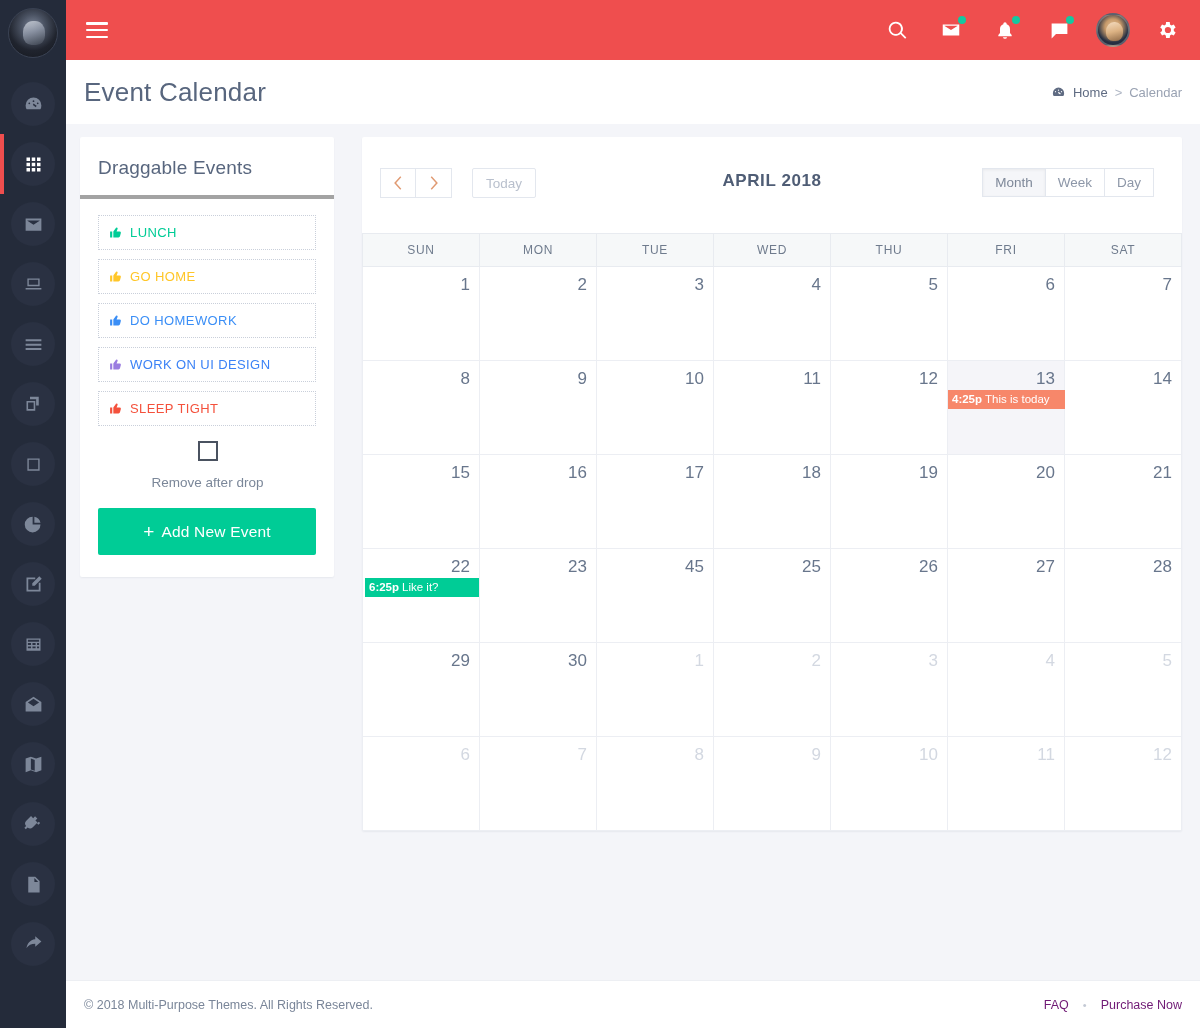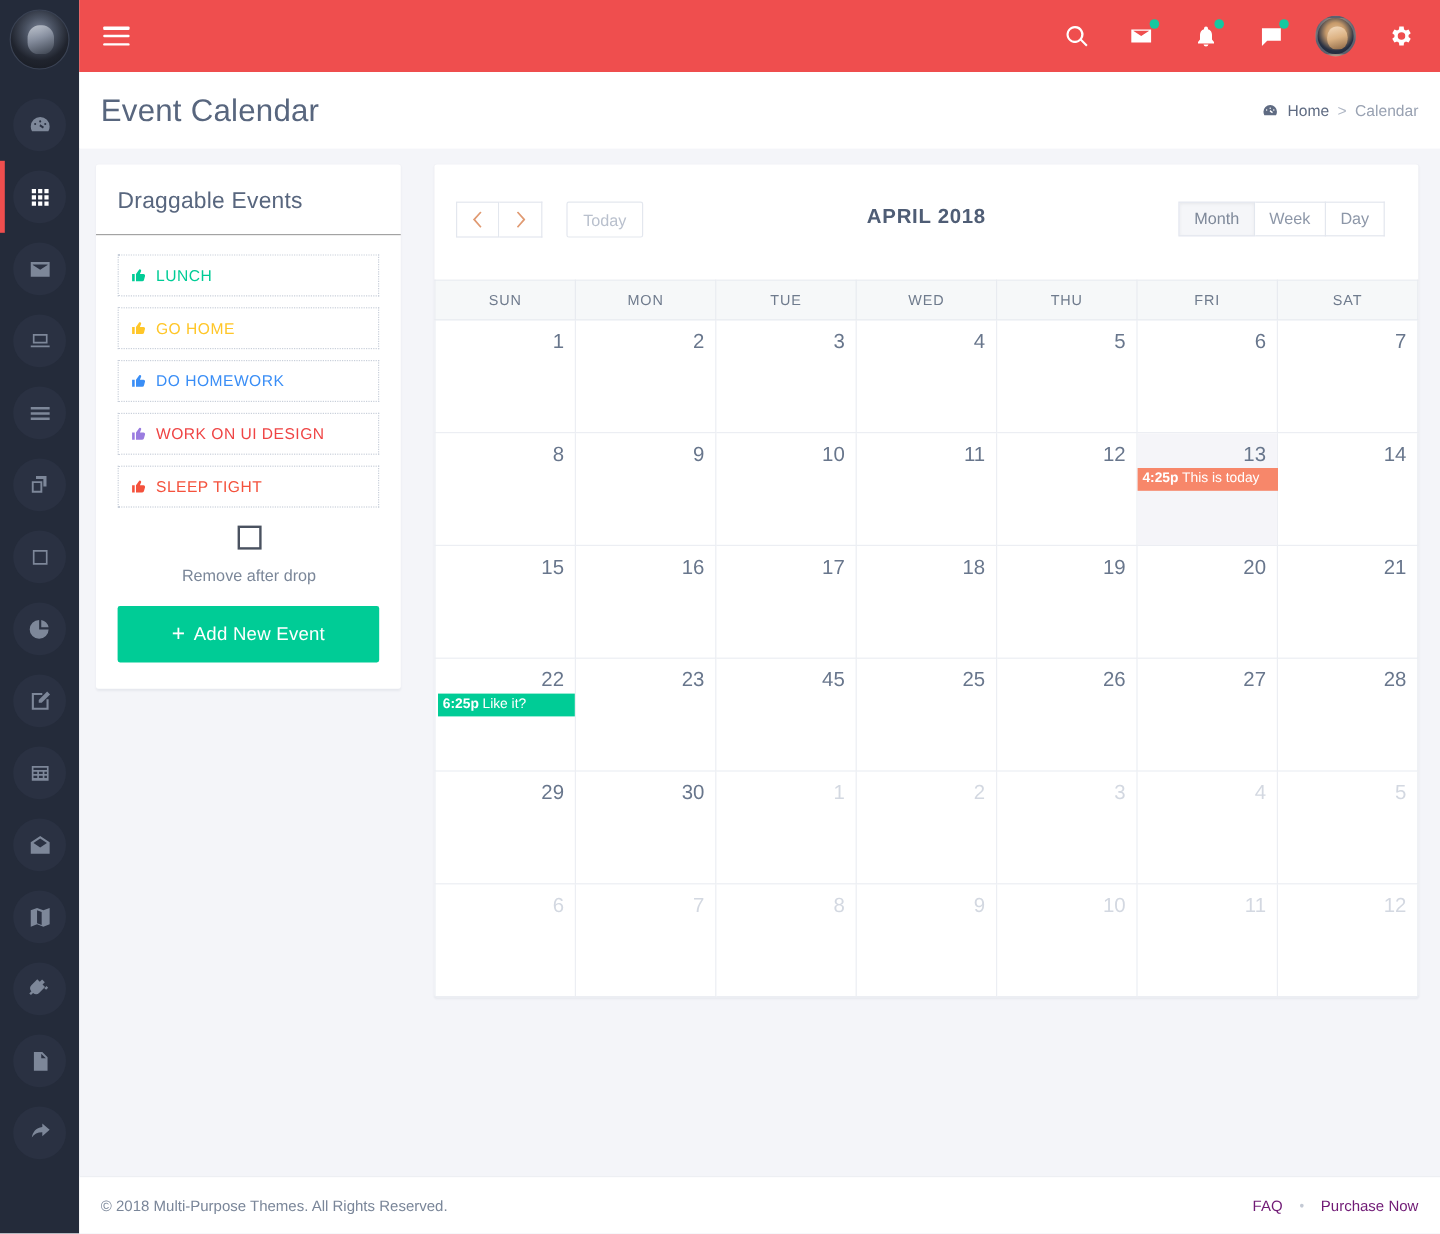--- a/index.html
+++ b/index.html
@@ -88,21 +88,21 @@
   .bc-icon svg { fill: #5f6b82; display:block; }
 
   
   .main { position: absolute; left: 66px; top: 124px; width: 1134px; height: 856px; background: #f4f5f9; }
 
   
   .drag-card {
     position: absolute; left: 14px; top: 13px; width: 254px;
     background: #fff; border-radius: 2px; box-shadow: 0 1px 2px rgba(20,30,60,.06);
   }
-  .drag-head { padding: 20px 18px 16px 18px; border-bottom: 1px solid #a3a3a3; }
+  .drag-head { padding: 20px 18px 16px 18px; border-bottom: 4px solid #a3a3a3; }
   .drag-head h3 { font-size: 19px; font-weight: 400; color: #58667e; letter-spacing:.2px; }
   .drag-body { padding: 16px 18px 22px 18px; }
   .ev-item {
     border: 1px dotted #c9cfda; padding: 9px 10px; margin-bottom: 9px;
     font-size: 13px; letter-spacing: .4px; display: flex; align-items: center; gap: 8px;
     cursor: move; background: #fff;
   }
   .ev-item svg { flex: 0 0 auto; }
   .chk-row { display: flex; align-items: center; gap: 14px; margin: 15px 0 18px 1px; flex-direction: column; }
   .chk { width: 20px; height: 20px; border: 2px solid #4a5260; background: #fff; cursor: pointer; }
@@ -375,21 +375,21 @@
             <div class="ev-item">
               <svg width="13" height="13" viewBox="0 0 24 24" style="fill:#3a8ef6">
                 <path d="M2 10h4v11H2V10zm6 0l5-7a2 2 0 012.8 2.6L14 10h5.5A2.5 2.5 0 0122 12.5l-1.6 6A3 3 0 0117.5 21H8V10z"></path>
               </svg>
               <span style="color:#3a8ef6">DO HOMEWORK</span>
             </div>
             <div class="ev-item">
               <svg width="13" height="13" viewBox="0 0 24 24" style="fill:#9a7ce0">
                 <path d="M2 10h4v11H2V10zm6 0l5-7a2 2 0 012.8 2.6L14 10h5.5A2.5 2.5 0 0122 12.5l-1.6 6A3 3 0 0117.5 21H8V10z"></path>
               </svg>
-              <span style="color:#ef4444">WORK ON UI DESIGN</span>
+              <span style="color:#3b82f6">WORK ON UI DESIGN</span>
             </div>
             <div class="ev-item">
               <svg width="13" height="13" viewBox="0 0 24 24" style="fill:#f4513c">
                 <path d="M2 10h4v11H2V10zm6 0l5-7a2 2 0 012.8 2.6L14 10h5.5A2.5 2.5 0 0122 12.5l-1.6 6A3 3 0 0117.5 21H8V10z"></path>
               </svg>
               <span style="color:#f4513c">SLEEP TIGHT</span>
             </div>
           </div>
 
         <div class="chk-row">

